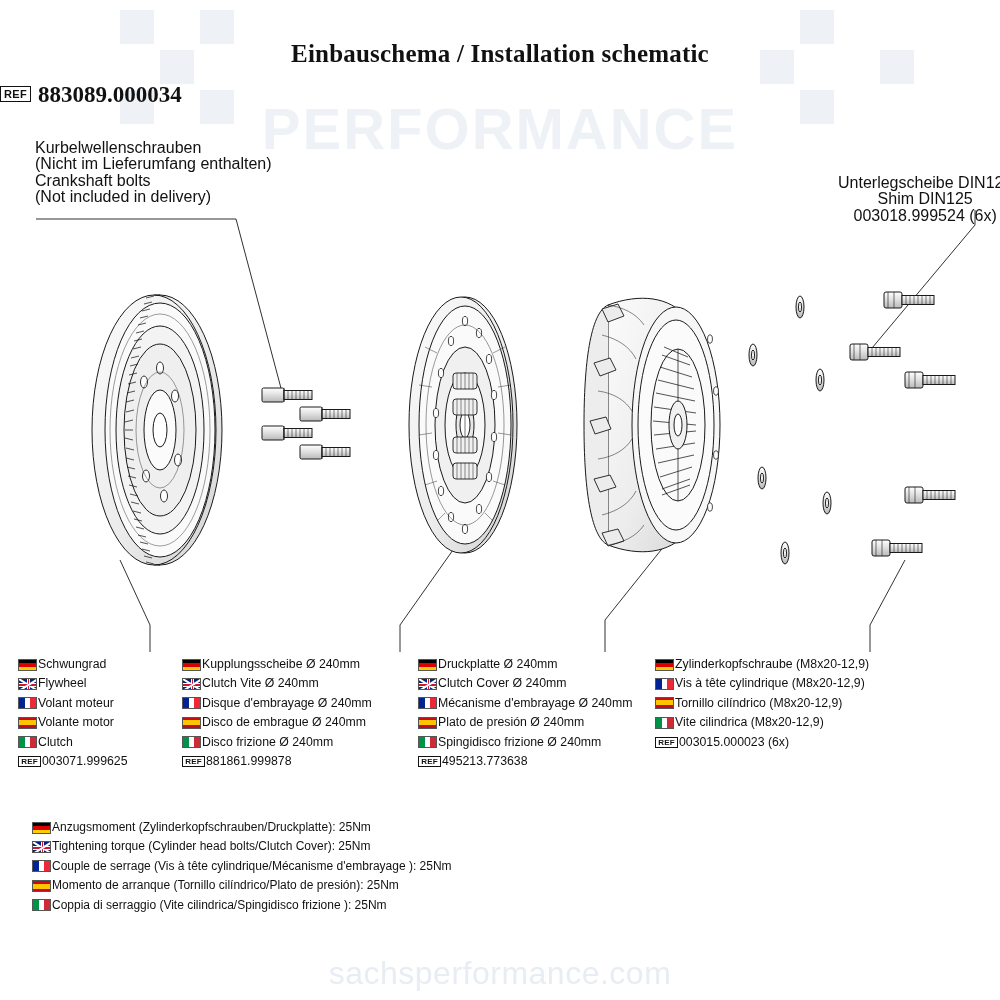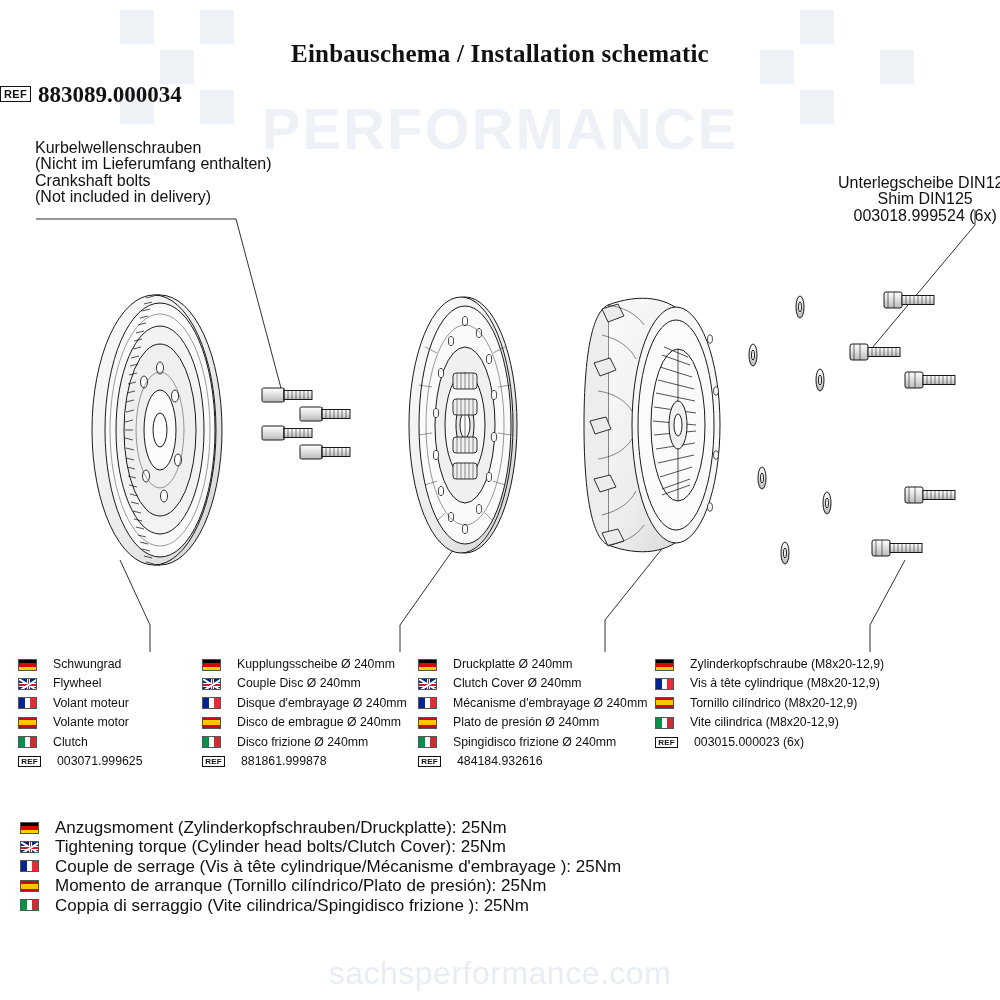--- a/index.html
+++ b/index.html
@@ -73,27 +73,27 @@
   #callout-crankshaft { left:35px; top:140px; }
   #callout-shim { left:838px; top:175px; text-align:center; }
 
   
   svg.art { position:absolute; left:0; top:0; width:1000px; height:1000px; }
 
   
   .legend { position:absolute; left:0; top:655px; width:1000px; }
   .legend-col { position:absolute; font-size:12.3px; line-height:19.4px; white-space:nowrap; }
   .legend-row { display:flex; align-items:center; height:19.4px; }
-  .legend-row .txt { margin-left:16px; }
+  .legend-row .txt { margin-left:1px; }
   #legcol-0 { left:18px; }
-  #legcol-1 { left:202px; }
+  #legcol-1 { left:182px; }
   #legcol-2 { left:418px; }
   #legcol-3 { left:655px; }
 
-  .torque { position:absolute; left:20px; top:818px; font-size:17px; line-height:19.4px; }
+  .torque { position:absolute; left:32px; top:818px; font-size:12px; line-height:19.4px; }
   .torque .legend-row { height:19.4px; }
 
   
   .flag { width:19px; height:12px; display:inline-block; border:0.6px solid #555; box-sizing:border-box; position:relative; flex:0 0 auto; }
   .flag.de { background:linear-gradient(to bottom,#000 0 33.3%,#d00 33.3% 66.6%,#fc0 66.6% 100%); }
   .flag.uk { background:#00247d; overflow:hidden; }
   .flag.uk:before, .flag.uk:after {
     content:""; position:absolute; left:-3px; top:5px; width:25px; height:2.4px; background:#fff;
     transform:rotate(32deg); transform-origin:center;
   }
@@ -449,21 +449,21 @@
     <div class="legend-col" id="legcol-1">
       <div class="legend-row">
           <span class="flag de"></span>
           <span class="txt">Kupplungsscheibe Ø 240mm</span>
         </div>
       <div class="legend-row">
           <span class="flag uk">
             <i></i>
             <u></u>
           </span>
-          <span class="txt">Couple Disc Ø 240mm</span>
+          <span class="txt">Clutch Vite Ø 240mm</span>
         </div>
       <div class="legend-row">
           <span class="flag fr"></span>
           <span class="txt">Disque d'embrayage Ø 240mm</span>
         </div>
       <div class="legend-row">
           <span class="flag es"></span>
           <span class="txt">Disco de embrague Ø 240mm</span>
         </div>
       <div class="legend-row">
@@ -495,21 +495,21 @@
       <div class="legend-row">
           <span class="flag es"></span>
           <span class="txt">Plato de presión Ø 240mm</span>
         </div>
       <div class="legend-row">
           <span class="flag it"></span>
           <span class="txt">Spingidisco frizione Ø 240mm</span>
         </div>
       <div class="legend-row">
           <span class="flag ref">REF</span>
-          <span class="txt">484184.932616</span>
+          <span class="txt">495213.773638</span>
         </div>
     </div>
 
     <div class="legend-col" id="legcol-3">
       <div class="legend-row">
           <span class="flag de"></span>
           <span class="txt">Zylinderkopfschraube (M8x20-12,9)</span>
         </div>
       <div class="legend-row">
           <span class="flag fr"></span>

